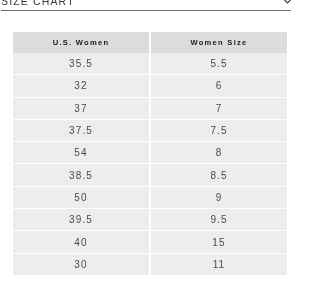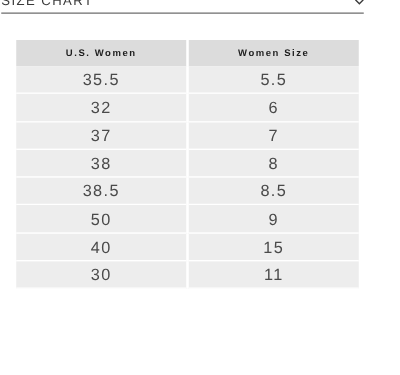--- a/index.html
+++ b/index.html
@@ -79,21 +79,21 @@
     letter-spacing: 1.25px;
     vertical-align: middle;
   }
   .size-table thead th.col-sep {
     border-right: 2px solid #ffffff;
   }
   .size-table tbody td {
     height: 21.3px;
     background: #ededed;
     color: #4a4a4a;
-    font-size: 13px;
+    font-size: 10px;
     letter-spacing: 1.1px;
     vertical-align: middle;
     border-bottom: 1.5px solid #ffffff;
     margin-top: 13px;
   }
   .size-table tbody td.col-sep {
     border-right: 2px solid #ffffff;
   }
 </style>
 </head>
@@ -123,30 +123,38 @@
     </tr>
     <tr>
       <td class="col-sep">32</td>
       <td>6</td>
     </tr>
     <tr>
       <td class="col-sep">37</td>
       <td>7</td>
     </tr>
     <tr>
-      <td class="col-sep">38</td>
+      <td class="col-sep">37.5</td>
+      <td>7.5</td>
+    </tr>
+    <tr>
+      <td class="col-sep">54</td>
       <td>8</td>
     </tr>
     <tr>
       <td class="col-sep">38.5</td>
       <td>8.5</td>
     </tr>
     <tr>
       <td class="col-sep">50</td>
       <td>9</td>
+    </tr>
+    <tr>
+      <td class="col-sep">39.5</td>
+      <td>9.5</td>
     </tr>
     <tr>
       <td class="col-sep">40</td>
       <td>15</td>
     </tr>
     <tr>
       <td class="col-sep">30</td>
       <td>11</td>
     </tr>
   </tbody>

